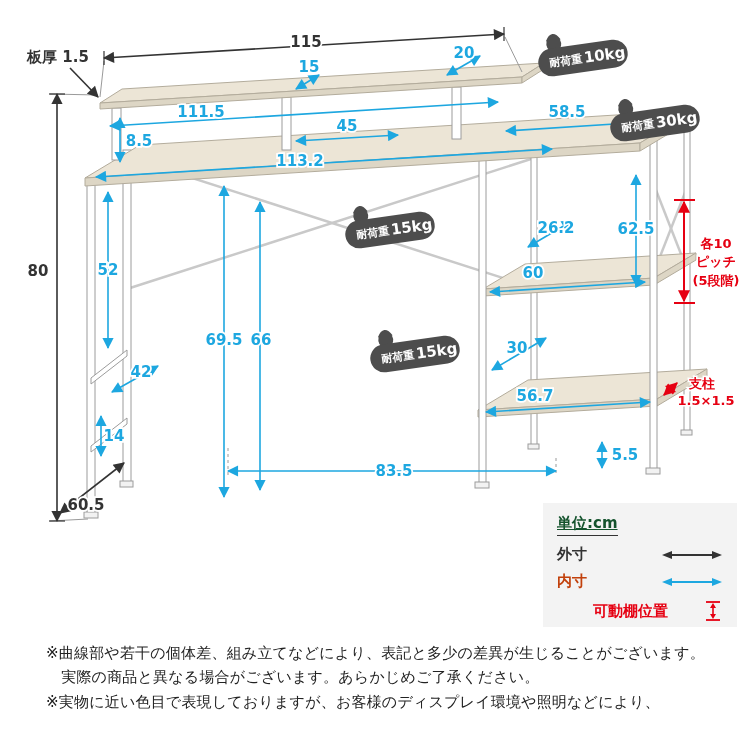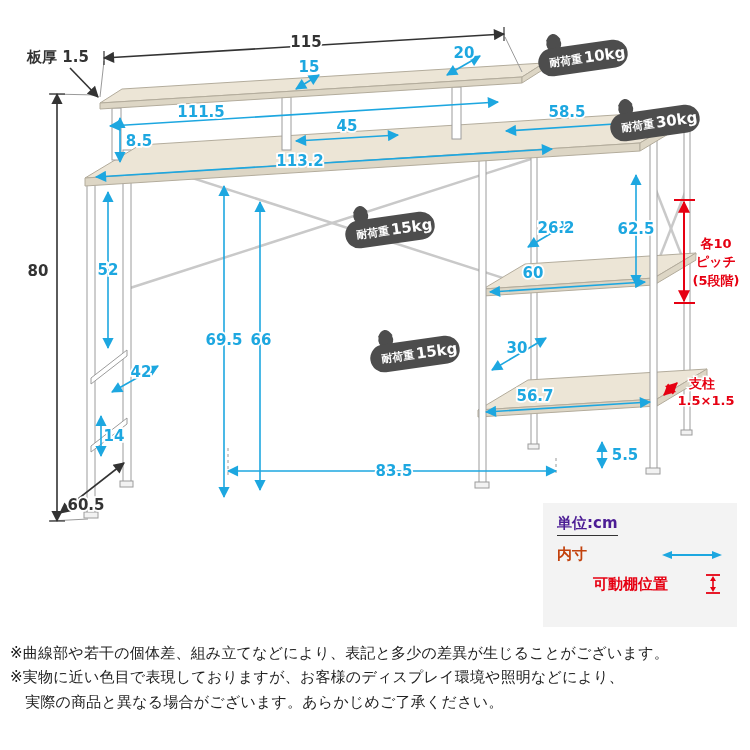--- a/index.html
+++ b/index.html
@@ -25,30 +25,30 @@
   .tick-r{stroke:#e60012;stroke-width:2;}
   .ext{stroke:#9a9a9a;stroke-width:1;}
   .badge-pill{fill:#4d4d4d;}
   .badge-pre{fill:#fff;font-size:11px;font-weight:600;}
   .badge-val{fill:#fff;font-size:15px;font-weight:700;}
   .kb{fill:#4d4d4d;}
   .kb-handle{fill:none;stroke:#4d4d4d;stroke-width:3.2;}
 
   #legend{position:absolute;left:543px;top:503px;width:194px;height:124px;
           background:#f3f3f3;box-sizing:border-box;padding:10px 14px;}
-  #legend .unit{font-size:15px;font-weight:600;color:#4c1d95;display:inline-block;
-          border-bottom:1.5px solid #333;padding-bottom:2px;margin-bottom:9px;}
+  #legend .unit{font-size:15px;font-weight:600;color:#14532d;display:inline-block;
+          border-bottom:1.5px solid #333;padding-bottom:2px;margin-bottom:9px;text-decoration:underline;}
   #legend .lrow{display:flex;align-items:center;justify-content:space-between;
           margin-bottom:8px;font-size:15px;font-weight:600;}
   #legend .lrow .blue{color:#c2410c;}
   #legend .lrow .red{color:#e60012;margin-left:36px;}
 
   #notes{position:absolute;left:10px;top:641px;width:732px;font-size:15px;
          line-height:1.63;color:#222;letter-spacing:0.2px;}
-  #notes div{white-space:pre-wrap;}
+  #notes div{white-space:pre-wrap;margin-left:36px;}
 </style>
 </head>
 <body>
 
 <svg id="stage" viewBox="0 0 750 640">
   <defs>
     <marker id="ab" viewBox="0 0 10 10" refX="9" refY="5" markerWidth="8" markerHeight="7" orient="auto-start-reverse">
       <path d="M0,0 L10,5 L0,10 Z" fill="#1da7e0"></path>
     </marker>
     <marker id="ak" viewBox="0 0 10 10" refX="9" refY="5" markerWidth="8" markerHeight="7" orient="auto-start-reverse">
@@ -228,20 +228,28 @@
   </g>
   <g>
     <line class="dline-r" x1="664" y1="395" x2="677" y2="383" stroke-width="1.6" marker-start="url(#ar)" marker-end="url(#ar)"></line>
     <text class="tr" x="702" y="388">支柱</text>
     <text class="tr" x="706" y="405">1.5×1.5</text>
   </g>
 </svg>
 
 <div id="legend">
   <span class="unit">単位:cm</span>
+  <div class="lrow">
+    <span>外寸</span>
+    <svg width="62" height="12">
+      <line x1="8" y1="6" x2="54" y2="6" stroke="#333" stroke-width="1.8"></line>
+      <path d="M1,6 L11,2 L11,10 Z" fill="#333"></path>
+      <path d="M61,6 L51,2 L51,10 Z" fill="#333"></path>
+    </svg>
+  </div>
   <div class="lrow">
     <span class="blue">内寸</span>
     <svg width="62" height="12">
       <line x1="8" y1="6" x2="54" y2="6" stroke="#1da7e0" stroke-width="1.8"></line>
       <path d="M1,6 L11,2 L11,10 Z" fill="#1da7e0"></path>
       <path d="M61,6 L51,2 L51,10 Z" fill="#1da7e0"></path>
     </svg>
   </div>
   <div class="lrow">
     <span class="red">可動棚位置</span>
@@ -250,15 +258,15 @@
       <line x1="3" y1="21" x2="17" y2="21" stroke="#e60012" stroke-width="1.8"></line>
       <line x1="10" y1="6" x2="10" y2="18" stroke="#e60012" stroke-width="1.6"></line>
       <path d="M10,4 L7,9 L13,9 Z" fill="#e60012"></path>
       <path d="M10,20 L7,15 L13,15 Z" fill="#e60012"></path>
     </svg>
   </div>
 </div>
 
 <div id="notes">
   <div>※曲線部や若干の個体差、組み立てなどにより、表記と多少の差異が生じることがございます。</div>
+  <div>　実際の商品と異なる場合がございます。あらかじめご了承ください。</div>
   <div>※実物に近い色目で表現しておりますが、お客様のディスプレイ環境や照明などにより、</div>
-  <div>　実際の商品と異なる場合がございます。あらかじめご了承ください。</div>
 </div>
 
 </body></html>

